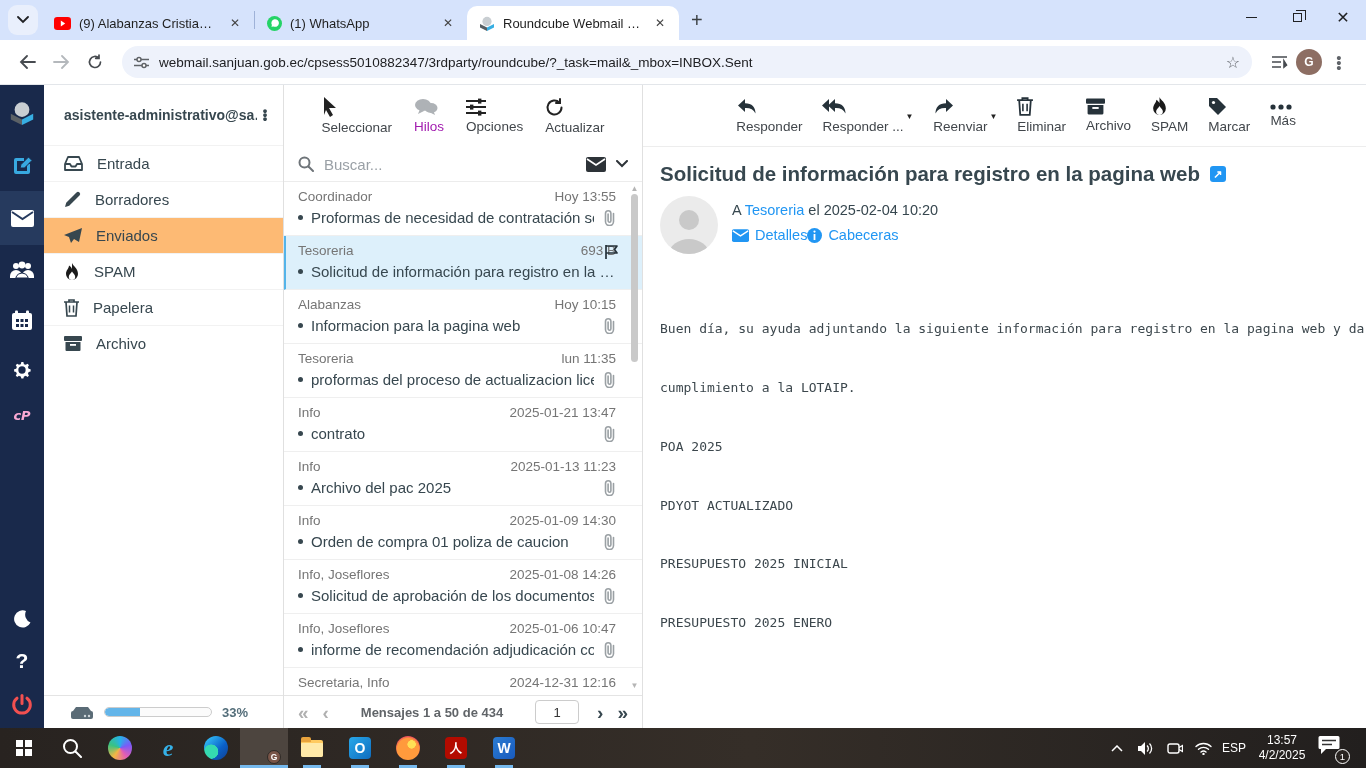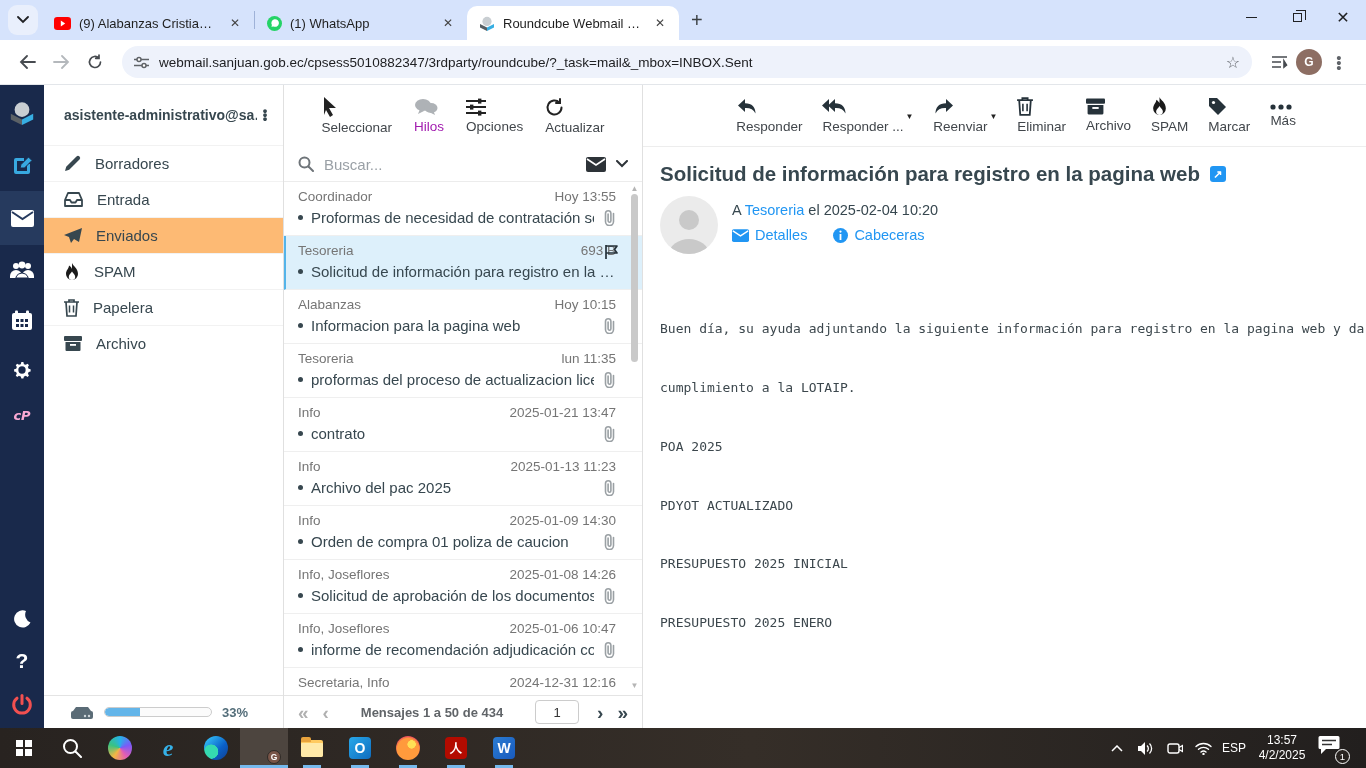--- a/index.html
+++ b/index.html
@@ -82,21 +82,21 @@
   .msg-toolbar { height:62px; display:flex; align-items:center; justify-content:center; gap:20px; border-bottom:1px solid #ededed; }
   .msg-content { padding:12px 17px; }
   .subject-line { display:flex; align-items:center; gap:10px; margin:3px 0 10px; }
   .subject-line h1 { font-size:20.5px; font-weight:700; color:#37474f; }
   .extlink { width:16px; height:16px; background:#2196f3; border-radius:3px; color:#fff; font-size:11px; display:flex; align-items:center; justify-content:center; font-weight:700;}
   .msghead { display:flex; gap:14px; }
   .avatar-ph { width:58px; height:58px; border-radius:50%; background:#ebebeb; overflow:hidden; display:flex; align-items:flex-end; justify-content:center; }
   .headlines { padding-top:6px; }
   .toline { font-size:14.5px; color:#37474f; margin-bottom:9px; }
   .toline a { color:#2196f3; text-decoration:none; }
-  .headlinks { display:flex; gap:26px; }
+  .headlinks { display:flex; }
   .hlink { display:flex; align-items:center; gap:6px; color:#2196f3; font-size:14.5px; }
   .msgbody { margin-top:26px; font-family:"DejaVu Sans Mono", monospace; font-size:13px; line-height:19.6px; color:#3c474d; white-space:pre; }
 
   
   .taskbar { height:40px; background:linear-gradient(90deg,#282320,#352e28 55%,#221f1e); display:flex; align-items:stretch; position:relative; }
   .tb-item { width:48px; display:flex; align-items:center; justify-content:center; position:relative; }
   .tb-item.active { background:#4d453f; }
   .tb-item .runline { position:absolute; bottom:0; left:50%; transform:translateX(-50%); width:18px; height:3px; background:#76b9ed; }
   .tb-item.active .runline { width:48px; }
   .tray { margin-left:auto; display:flex; align-items:center; gap:7px; padding-right:6px; color:#fff; }
@@ -284,30 +284,30 @@
         </svg>
     </div>
   </div>
 
   <div class="folders">
     <div class="acct-row">
       <span class="acct-name">asistente-administrativo@sa…</span>
       <span class="acct-kebab">•<br>•<br>•</span>
     </div>
     <div class="folder">
+      <svg width="19" height="15" viewBox="0 0 19 15">
+          <path d="M1 8l3-7h11l3 7v6H1zM1 8h5l1.5 2.5h4L13 8h5" stroke="#37474f" stroke-width="1.8" fill="none" stroke-linejoin="round"></path>
+        </svg>
+      <span>Entrada</span>
+    </div>
+    <div class="folder">
       <svg width="17" height="17" viewBox="0 0 17 17">
           <path d="M1 16l1.2-4.2L12.5 1.5a2.1 2.1 0 0 1 3 3L5.2 14.8z" fill="#37474f"></path>
         </svg>
       <span>Borradores</span>
-    </div>
-    <div class="folder">
-      <svg width="19" height="15" viewBox="0 0 19 15">
-          <path d="M1 8l3-7h11l3 7v6H1zM1 8h5l1.5 2.5h4L13 8h5" stroke="#37474f" stroke-width="1.8" fill="none" stroke-linejoin="round"></path>
-        </svg>
-      <span>Entrada</span>
     </div>
     <div class="folder selected">
       <svg width="18" height="16" viewBox="0 0 18 16">
           <path d="M18 0L0 7l5 2 2 6 3-4 5 3z" fill="#37474f"></path>
         </svg>
       <span>Enviados</span>
     </div>
     <div class="folder">
       <svg width="16" height="18" viewBox="0 0 16 18">
           <path d="M8 0C9 3 14 5 14 11a6 6 0 0 1-12 0C2 7 5 5.5 5 2.5 6.5 3.5 7.5 4.5 8 6z" fill="#1b1b1b"></path>

